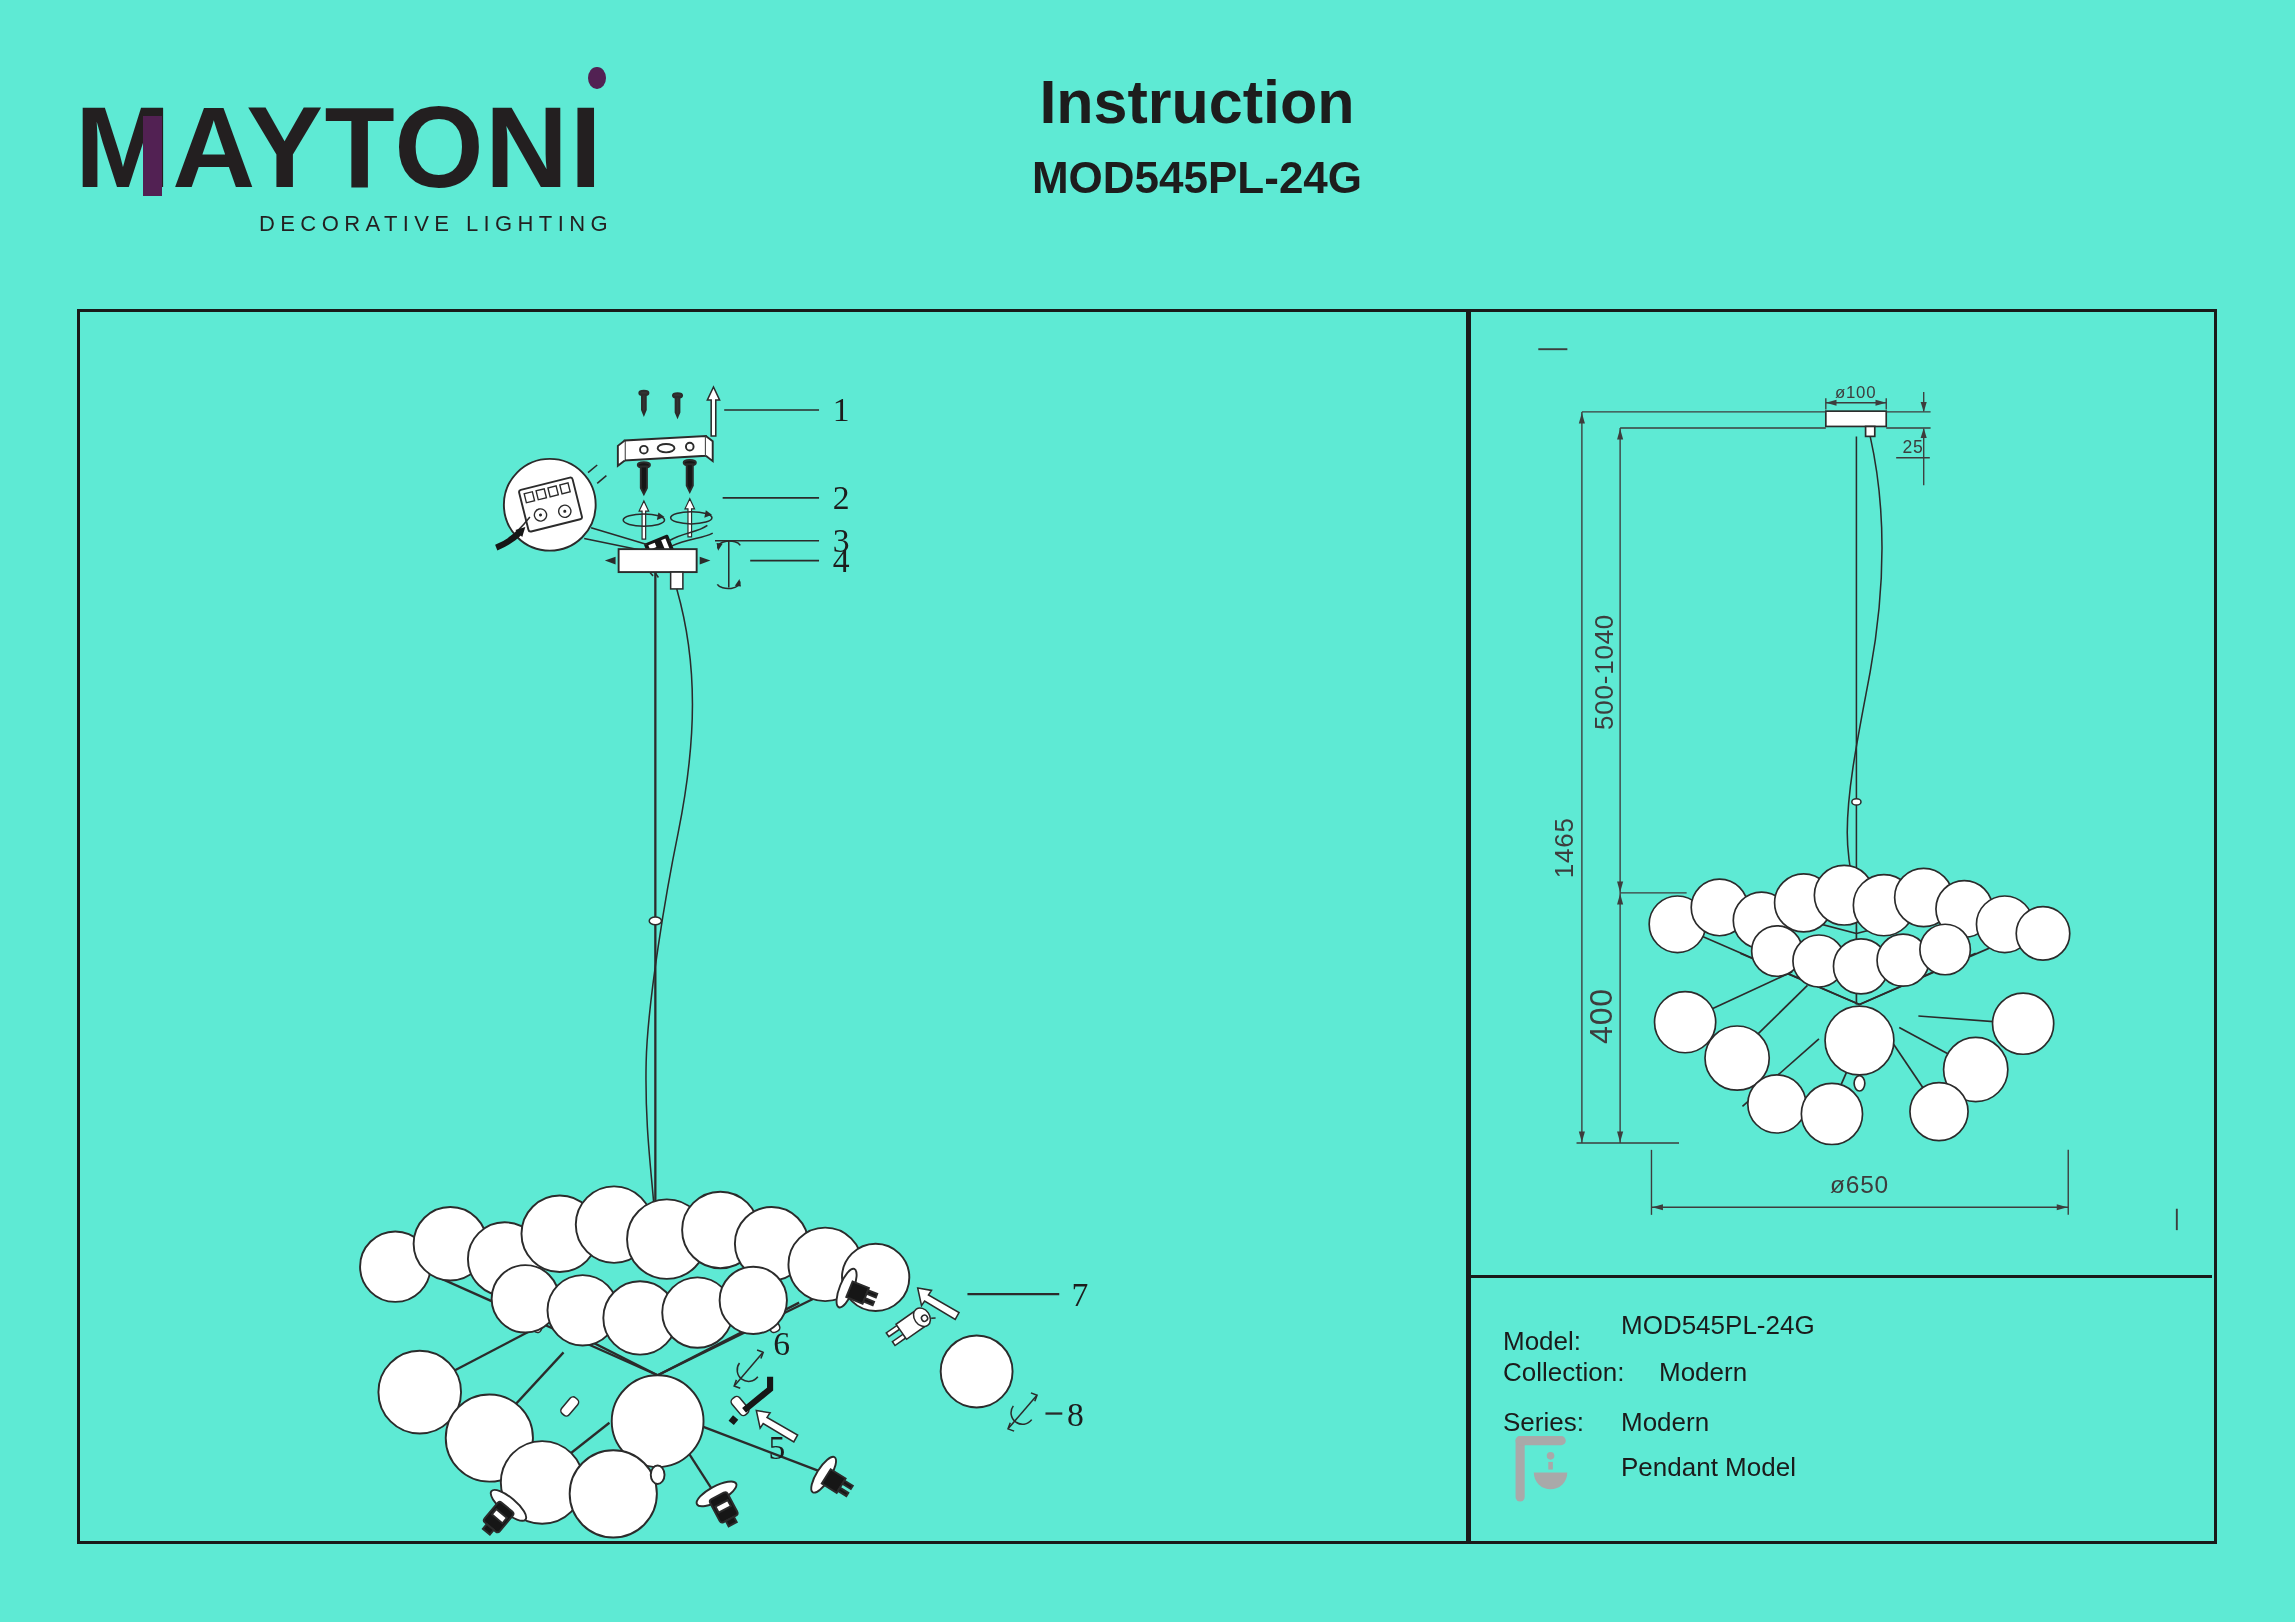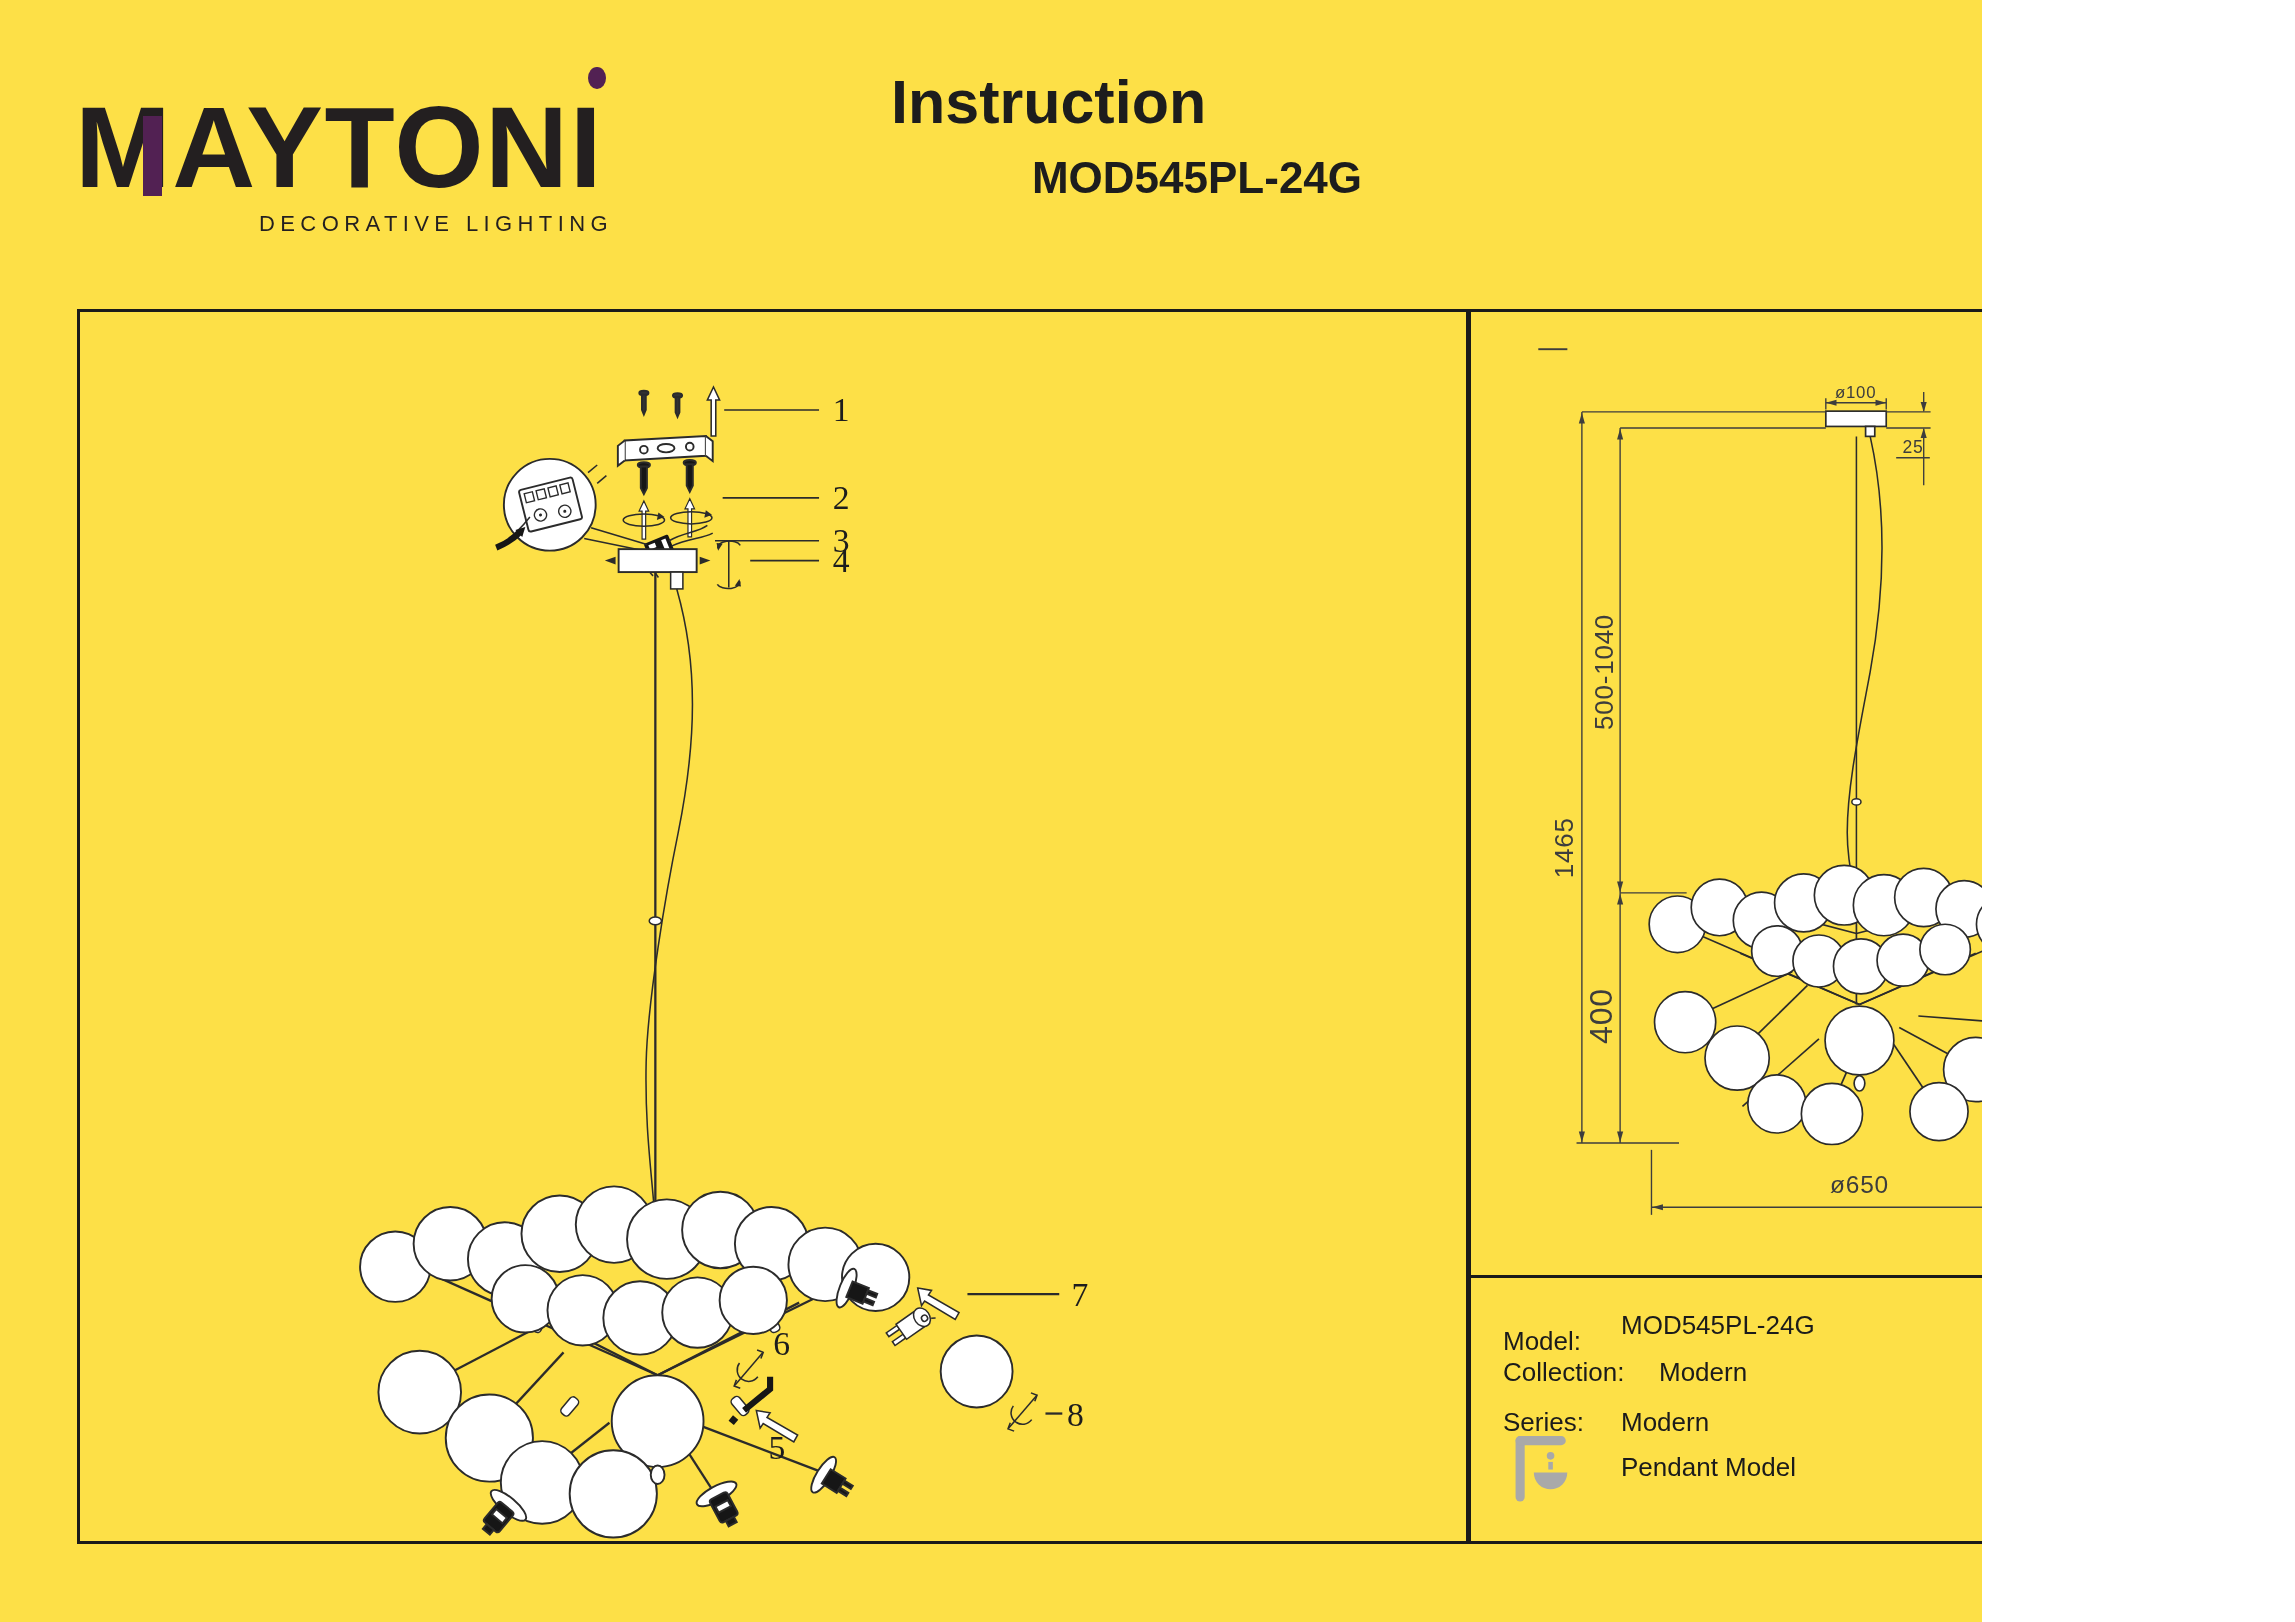--- a/index.html
+++ b/index.html
@@ -1,25 +1,25 @@
 <!DOCTYPE html>
 <html style="font-size:12.2px"><head>
 <meta charset="utf-8">
 <style>
   html,body{margin:0;padding:0;background:#ffffff;}
-  .page{position:relative;width:1982px;height:1623px;background:#fde047;
+  .page{position:relative;width:2295px;height:1623px;background:#5eead4;
         font-family:"Liberation Sans",sans-serif;overflow:hidden;color:#231f20;}
   
   .logo-text{position:absolute;left:75px;top:90px;font-size:115px;line-height:115px;
              font-weight:700;letter-spacing:1.5px;color:#231f20;white-space:nowrap;}
   .logo-m-accent{position:absolute;left:143px;top:116px;width:19px;height:80px;background:#522153;}
   .logo-i-dot{position:absolute;left:588px;top:67px;width:17.6px;height:22px;border-radius:50%;background:#522153;}
   .tagline{position:absolute;left:230px;top:211px;width:383px;text-align:right;font-size:22px;
            letter-spacing:5.4px;color:#231f20;white-space:nowrap;}
-  .doc-title{position:absolute;left:891px;top:67px;width:612px;
+  .doc-title{position:absolute;left:891px;top:67px;width:612px;text-align:center;
              font-size:61px;font-weight:700;color:#1d1d1d;}
   .doc-model{position:absolute;left:891px;top:153px;width:612px;text-align:center;
              font-size:44px;font-weight:700;color:#1d1d1d;}
   
   .panel-left{position:absolute;left:77px;top:309px;width:1392px;height:1235px;
               border:3.8px solid #1a1a1a;box-sizing:border-box;}
   .panel-right{position:absolute;left:1468px;top:309px;width:749px;height:1235px;
                border:3.8px solid #1a1a1a;box-sizing:border-box;}
   .dim-area{position:absolute;left:0;top:0;width:741px;height:963px;}
   .bottom-row{position:absolute;left:0;top:963px;width:741px;height:265px;

